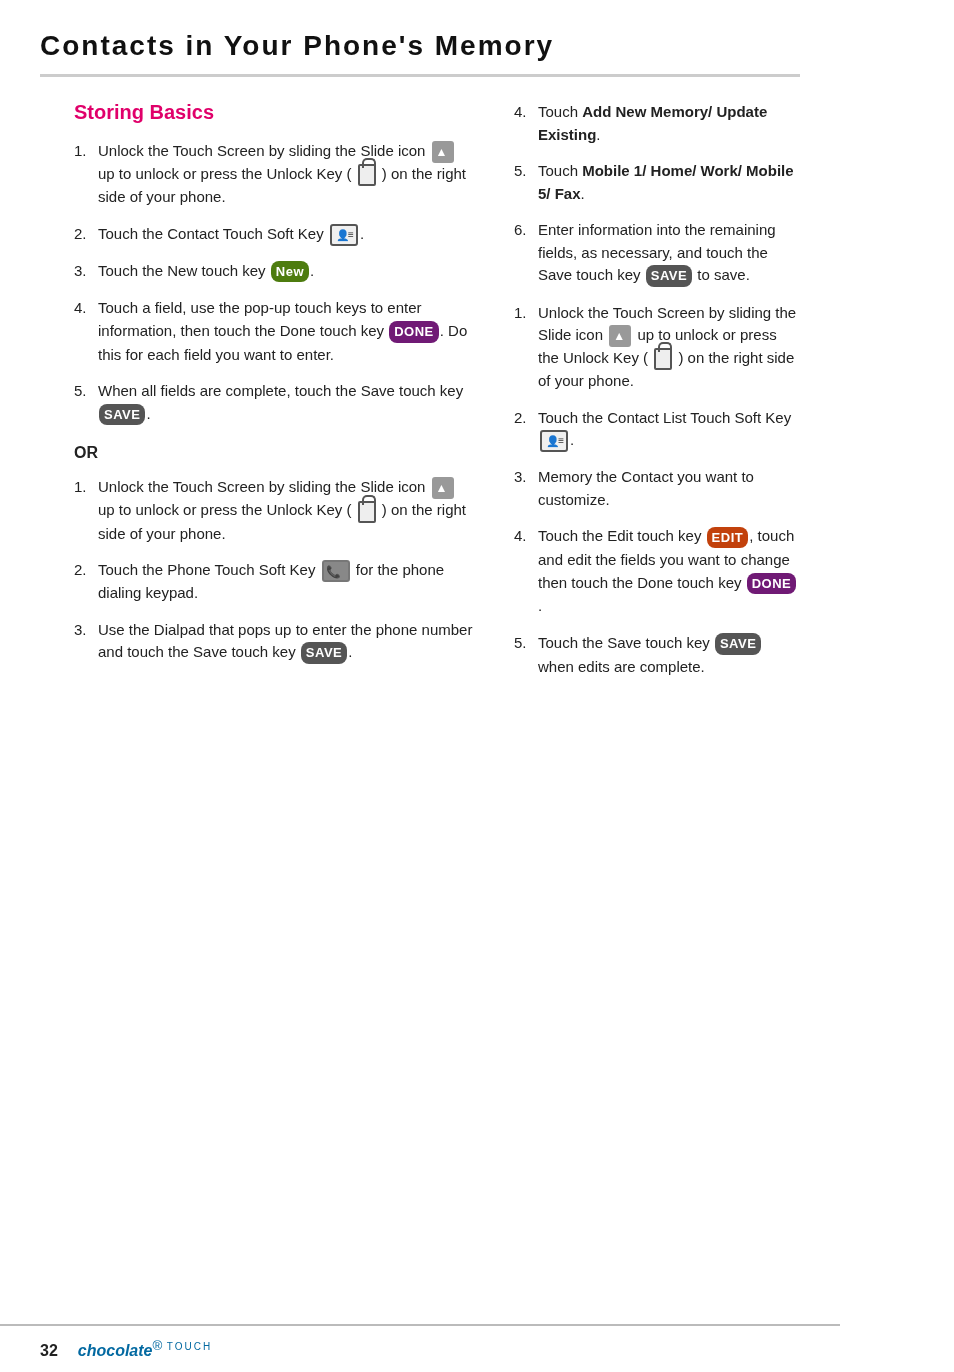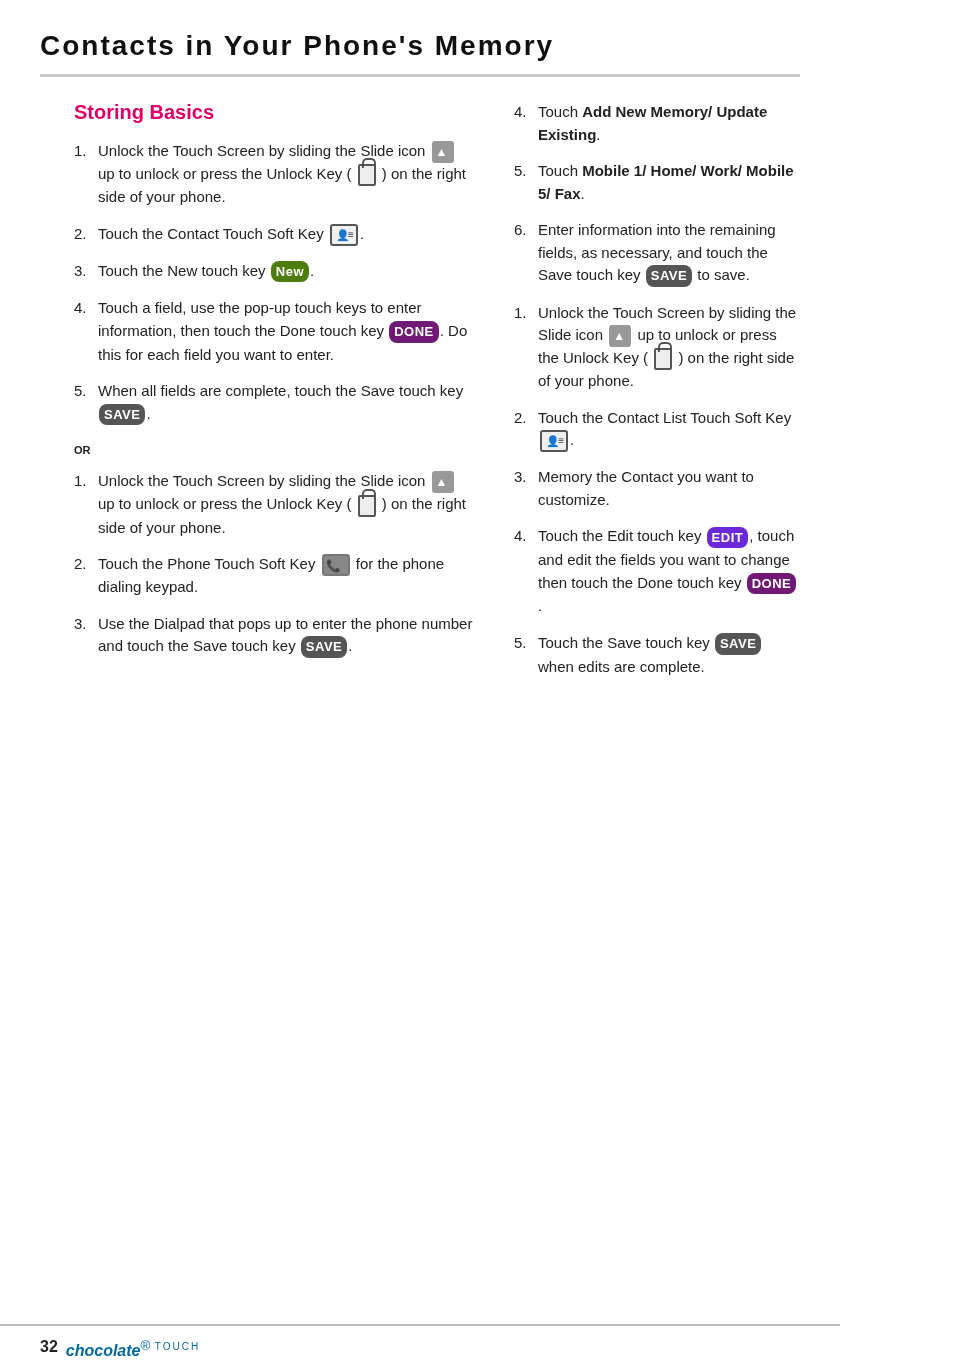--- a/index.html
+++ b/index.html
@@ -69,21 +69,21 @@
       font-weight: normal;
       min-width: 18px;
       flex-shrink: 0;
     }
 
     .list-content {
       flex: 1;
     }
 
     .or-label {
-      font-size: 11px;
+      font-size: 16px;
       font-weight: bold;
       margin: 18px 0 14px 0;
       color: #222;
     }
 
     
     .key-badge {
       display: inline-block;
       background: #555;
       color: #fff;
@@ -99,21 +99,21 @@
     .key-badge.new-key {
       background: #4d7c0f;
     }
     .key-badge.done-key {
       background: #701a75;
     }
     .key-badge.save-key {
       background: #555;
     }
     .key-badge.edit-key {
-      background: #6d28d9;
+      background: #c2410c;
     }
 
     
     .icon-slide {
       display: inline-block;
       width: 22px;
       height: 22px;
       background: #999;
       border-radius: 3px;
       vertical-align: middle;
@@ -206,22 +206,22 @@
 
     
     .page-footer {
       position: absolute;
       bottom: 0;
       left: 0;
       right: 0;
       border-top: 2px solid #bbb;
       padding: 12px 40px;
       display: flex;
-      align-items: flex-start;
-      gap: 8px;
+      align-items: flex-end;
+      gap: 20px;
     }
 
     .footer-num {
       font-size: 16px;
       font-weight: bold;
       color: #222;
     }
 
     .footer-brand {
       font-size: 16px;

